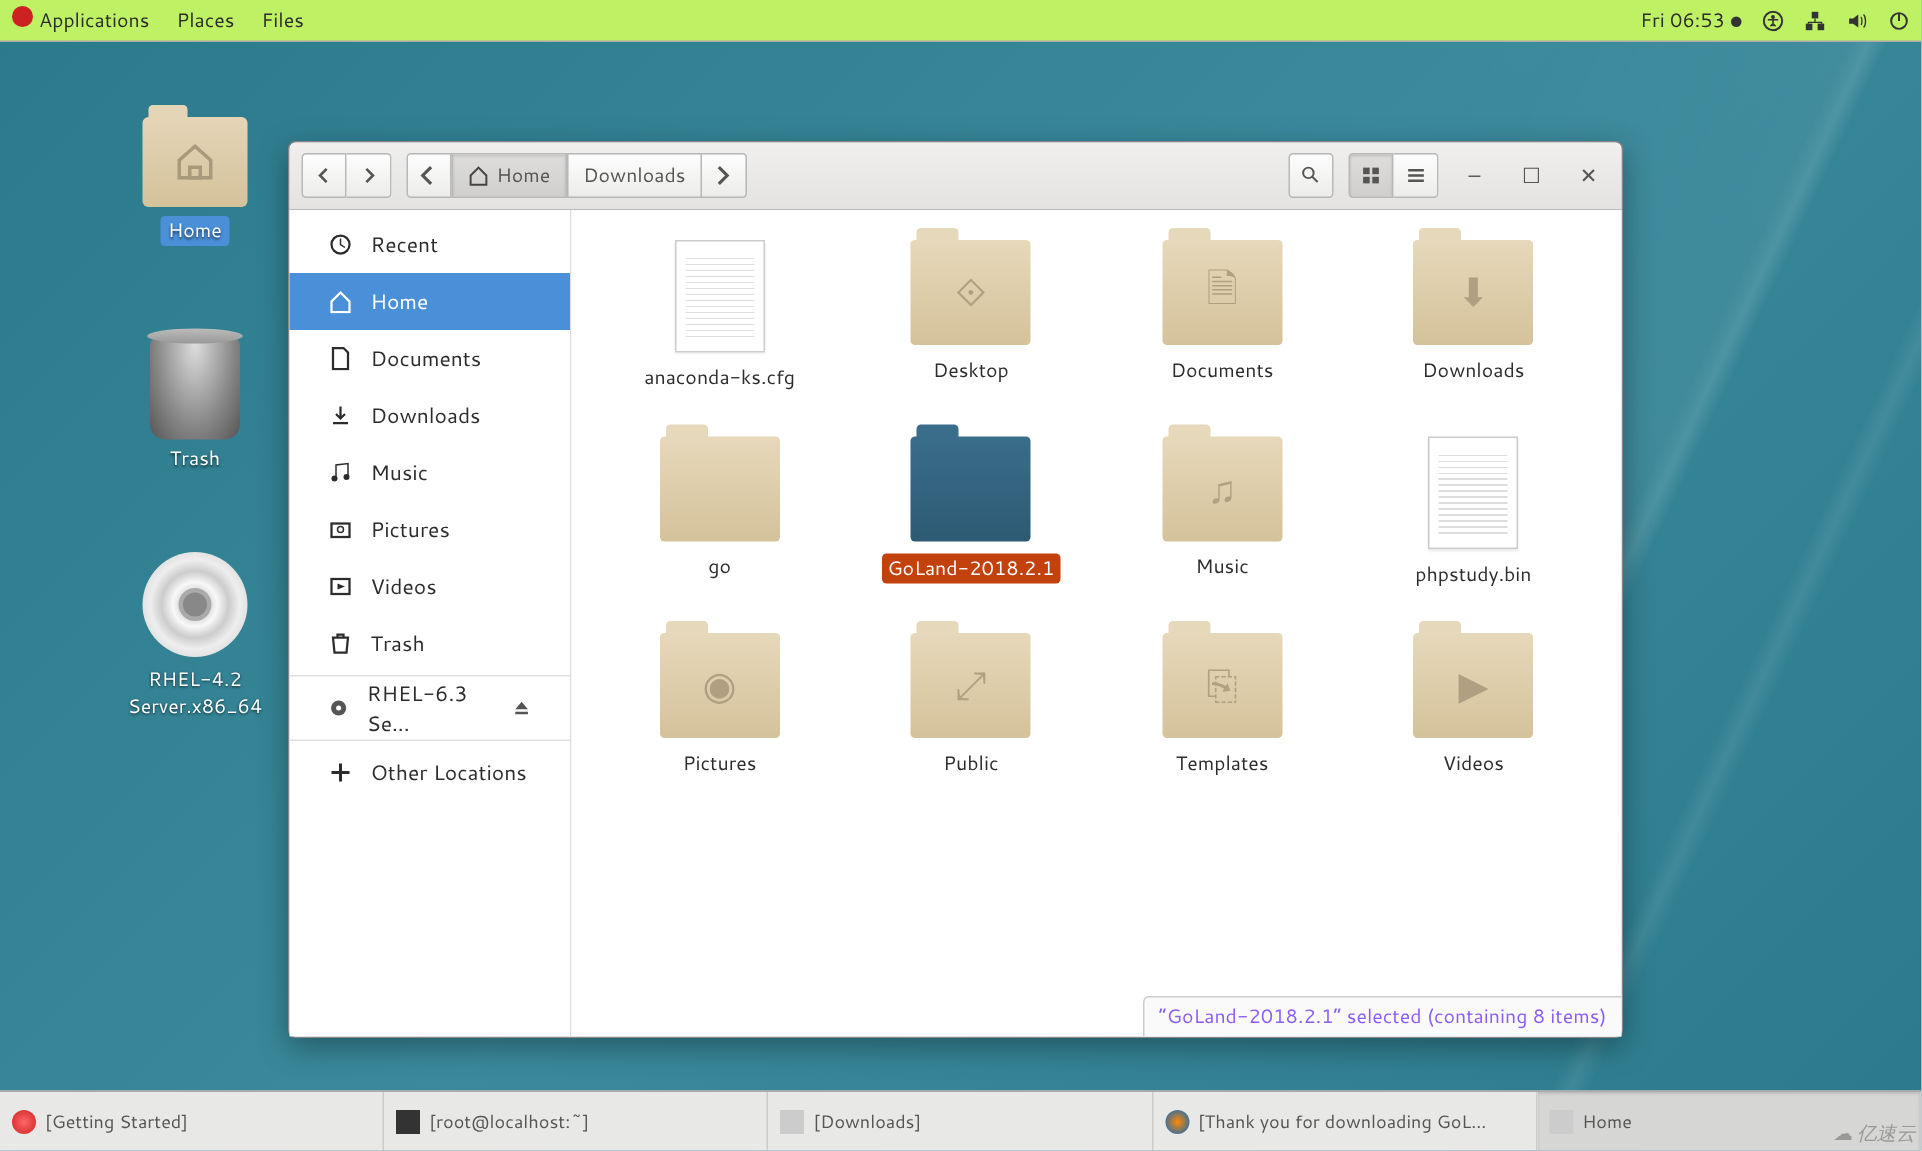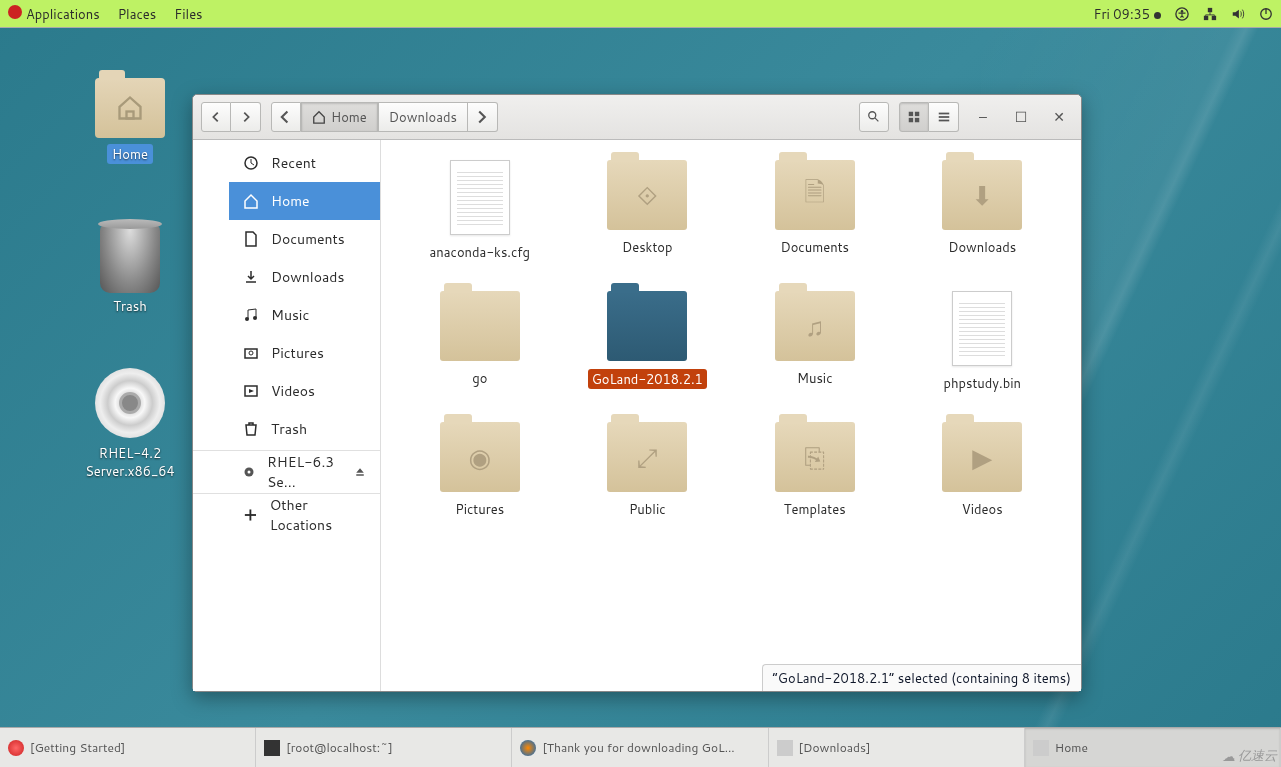--- a/index.html
+++ b/index.html
@@ -39,59 +39,59 @@
 .hbtn:first-child { border-radius: 3px 0 0 3px; }
 .hbtn:last-child { border-radius: 0 3px 3px 0; border-left: none; }
 .hbtn.single { border-radius: 3px; }
 .hbtn.active { background: linear-gradient(#dedddb,#d0cfcd); box-shadow: inset 0 1px 2px rgba(0,0,0,0.15); }
 .hbtn svg { width: 14px; height: 14px; fill: #555; }
 .path-seg { padding: 0 10px; gap: 5px;}
 .winbtn { width: 22px; height: 22px; display: flex; align-items: center; justify-content: center; color: #555; font-size: 14px; margin: 0 3px; }
 
 .fm-body { flex: 1; display: flex; min-height: 0; }
 .sidebar { width: 188px; background: #fff; border-right: 1px solid #ddd; padding: 4px 0; }
-.sb-item { height: 38px; display: flex; align-items: center; padding: 0 14px; gap: 12px; font-size: 14px; color: #2c2c2c; margin-left: 36px; }
+.sb-item { height: 38px; display: flex; align-items: center; padding: 0 26px; gap: 12px; font-size: 14px; color: #2c2c2c; }
 .sb-item.selected { background: #4a90d9; color: #fff; }
 .sb-item svg { width: 16px; height: 16px; fill: currentColor; }
 .sb-item .sb-eject { margin-left: auto; }
 .sb-sep { height: 1px; background: #e0e0e0; margin: 2px 0; }
 
 .content { flex: 1; position: relative; background: #fff; overflow: auto; }
 .grid { display: grid; grid-template-columns: repeat(4, 1fr); gap: 30px 10px; padding: 20px 20px; }
 .item { text-align: center; font-size: 13px; color: #2c2c2c; }
 .item .thumb { width: 80px; height: 70px; margin: 0 auto 8px; position: relative; }
 .item.folder .thumb { background: linear-gradient(#e6d8ba,#d4c29a); border-radius: 3px; }
 .item.folder .thumb::before { content: ""; position: absolute; top: -8px; left: 4px; width: 28px; height: 10px; background: #e6d8ba; border-radius: 3px 3px 0 0; }
 .item.folder.sel .thumb { background: linear-gradient(#3a6d8a,#2d5a73); }
 .item.folder.sel .thumb::before { background: #3a6d8a; }
 .item.folder .glyph { position: absolute; top: 50%; left: 50%; transform: translate(-50%,-50%); color: #b0a081; font-size: 26px; }
 .item.file .thumb { width: 60px; height: 75px; background: #fff; border: 1px solid #ccc; box-shadow: 0 1px 2px rgba(0,0,0,0.1); }
 .item.file .thumb::before { content: ""; position: absolute; top: 8px; left: 6px; right: 6px; bottom: 8px; background: repeating-linear-gradient(#fff,#fff 3px,#ddd 3px,#ddd 4px); }
 .item .lbl.sel { background: #c2410c; color: #fff; border-radius: 3px; padding: 1px 4px; display: inline-block; }
 
-.status { position: absolute; right: 0; bottom: 0; background: #fafafa; border: 1px solid #ccc; border-right: none; border-bottom: none; padding: 4px 10px; font-size: 13px; color: #0f172a; border-radius: 4px 0 0 0; }
+.status { position: absolute; right: 0; bottom: 0; background: #fafafa; border: 1px solid #ccc; border-right: none; border-bottom: none; padding: 4px 10px; font-size: 13px; color: #8b5cf6; border-radius: 4px 0 0 0; }
 
 
 .taskbar { position: absolute; bottom: 0; left: 0; right: 0; height: 40px; background: #e8e8e6; border-top: 1px solid #aaa; display: flex; align-items: center; font-size: 12px; }
 .task { flex: 1; height: 100%; border-right: 1px solid #ccc; display: flex; align-items: center; gap: 6px; padding: 0 8px; color: #555; overflow: hidden; }
 .task.active { background: #d6d6d4; box-shadow: inset 0 1px 2px rgba(0,0,0,0.15); }
 .task .tic { width: 16px; height: 16px; flex-shrink: 0; }
 .watermark { position: absolute; right: 4px; bottom: 2px; color: #999; font-size: 13px; font-style: italic; display: flex; align-items: center; gap: 3px; pointer-events: none; }
 </style>
 </head>
 <body>
 
 <div class="topbar">
   <div class="topbar-left">
     <span><span class="rh-logo"></span><span>Applications</span></span>
     <span>Places</span>
     <span>Files</span>
   </div>
   <div class="topbar-right">
-    <span><span>Fri 09:35</span><span class="dot"></span></span>
+    <span><span>Fri 06:53</span><span class="dot"></span></span>
     <svg class="ic" viewBox="0 0 16 16">
         <circle cx="8" cy="8" r="7" fill="none" stroke="#333" stroke-width="1.5"></circle>
         <circle cx="8" cy="5" r="1.5"></circle>
         <path d="M4 7h8M8 7v5M6 12l2-2 2 2" stroke="#333" stroke-width="1.2" fill="none"></path>
       </svg>
     <svg class="ic" viewBox="0 0 16 16">
         <rect x="1" y="10" width="5" height="5"></rect>
         <rect x="10" y="10" width="5" height="5"></rect>
         <rect x="5.5" y="1" width="5" height="5"></rect>
         <path d="M8 6v3M3 10V9h10v1" stroke="#333" fill="none"></path>
@@ -340,26 +340,26 @@
 <div class="taskbar">
   <div class="task">
       <span class="tic" style="background:radial-gradient(#f66,#c22);border-radius:50%"></span>
       <span>[Getting Started]</span>
     </div>
   <div class="task">
       <span class="tic" style="background:#333"></span>
       <span>[root@localhost:~]</span>
     </div>
   <div class="task">
+      <span class="tic" style="background:#ccc"></span>
+      <span>[Downloads]</span>
+    </div>
+  <div class="task">
       <span class="tic" style="background:radial-gradient(#f80,#06c);border-radius:50%"></span>
       <span>[Thank you for downloading GoL...</span>
-    </div>
-  <div class="task">
-      <span class="tic" style="background:#ccc"></span>
-      <span>[Downloads]</span>
     </div>
   <div class="task active">
       <span class="tic" style="background:#ccc"></span>
       <span>Home</span>
     </div>
 </div>
 <div class="watermark">
     <span>☁</span>
     <span>亿速云</span>
   </div>

